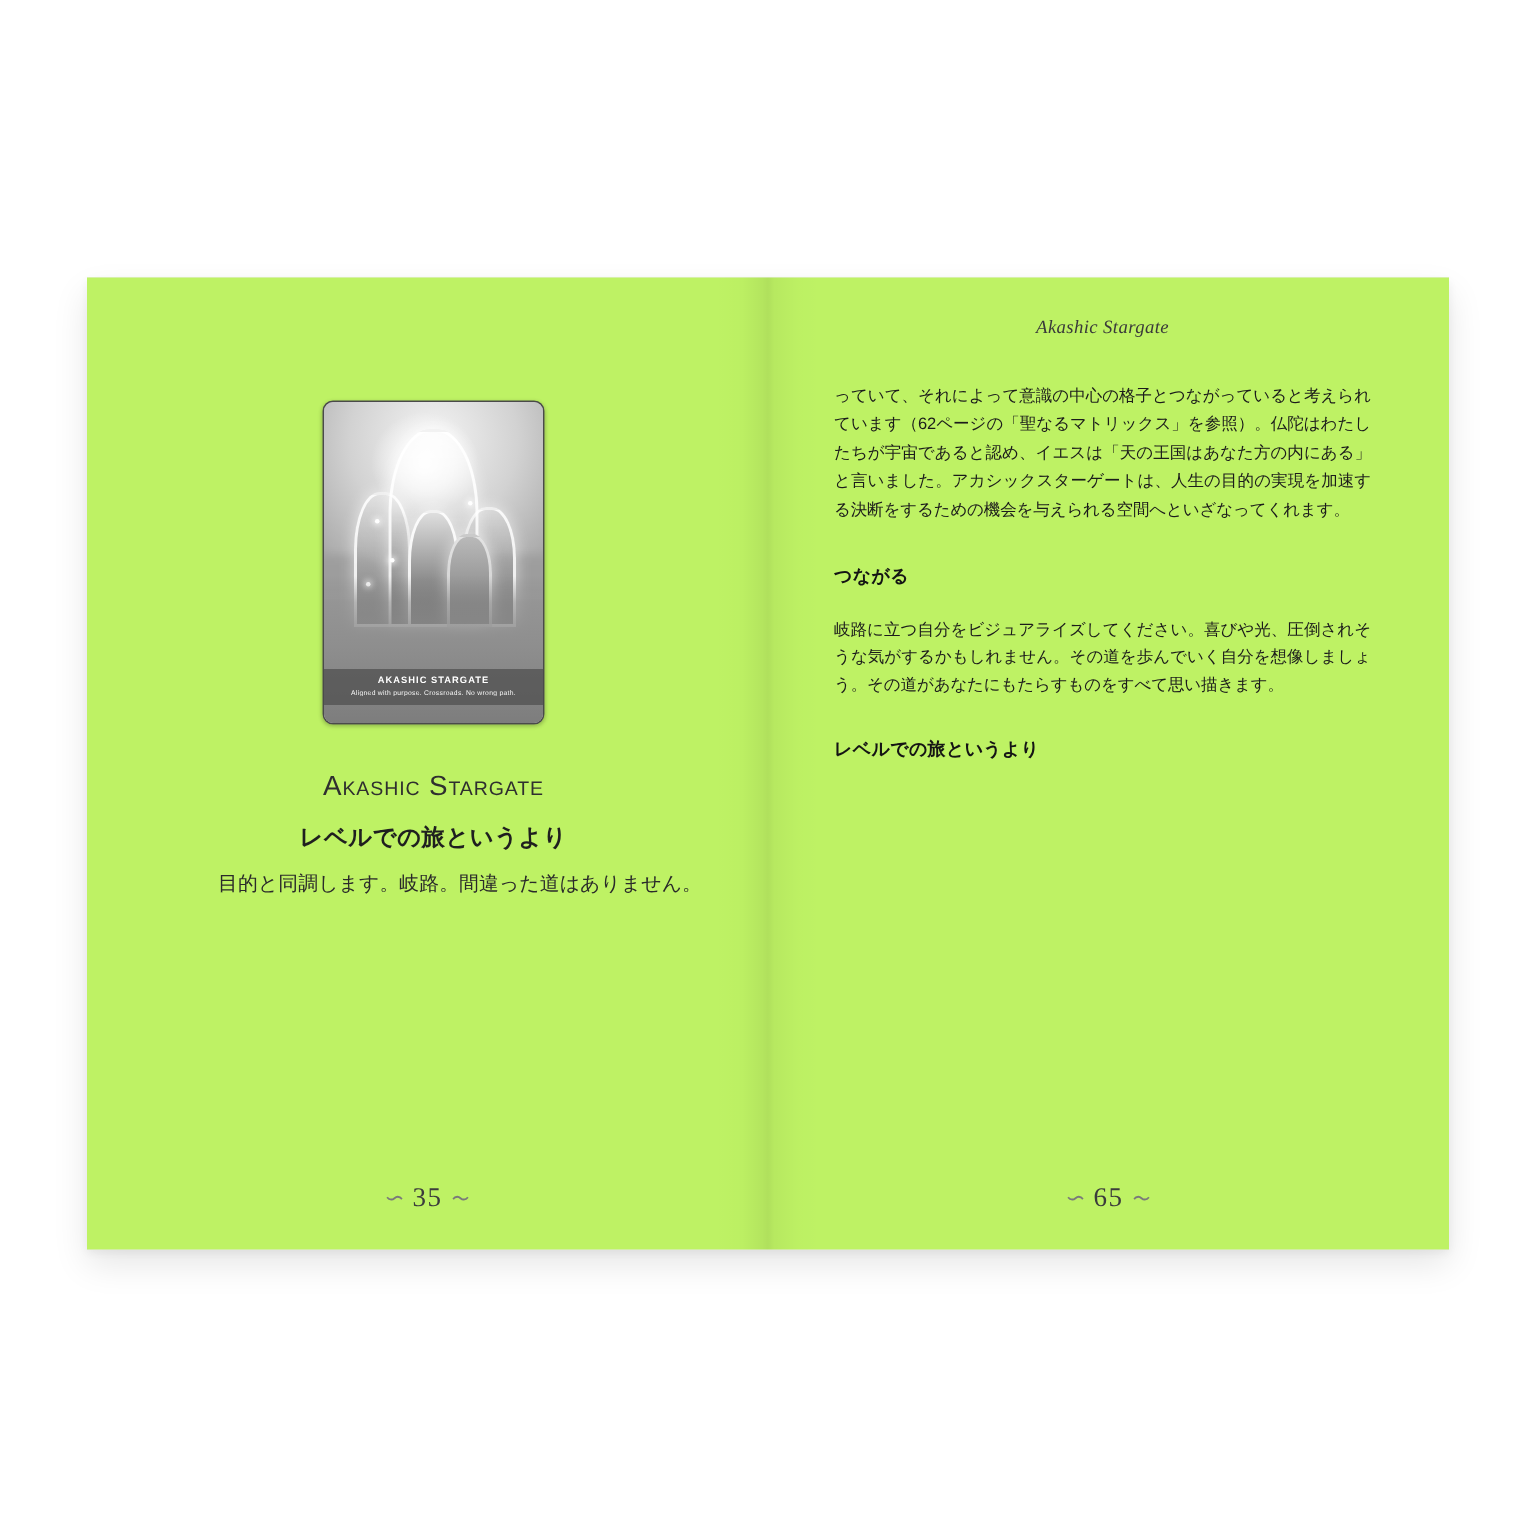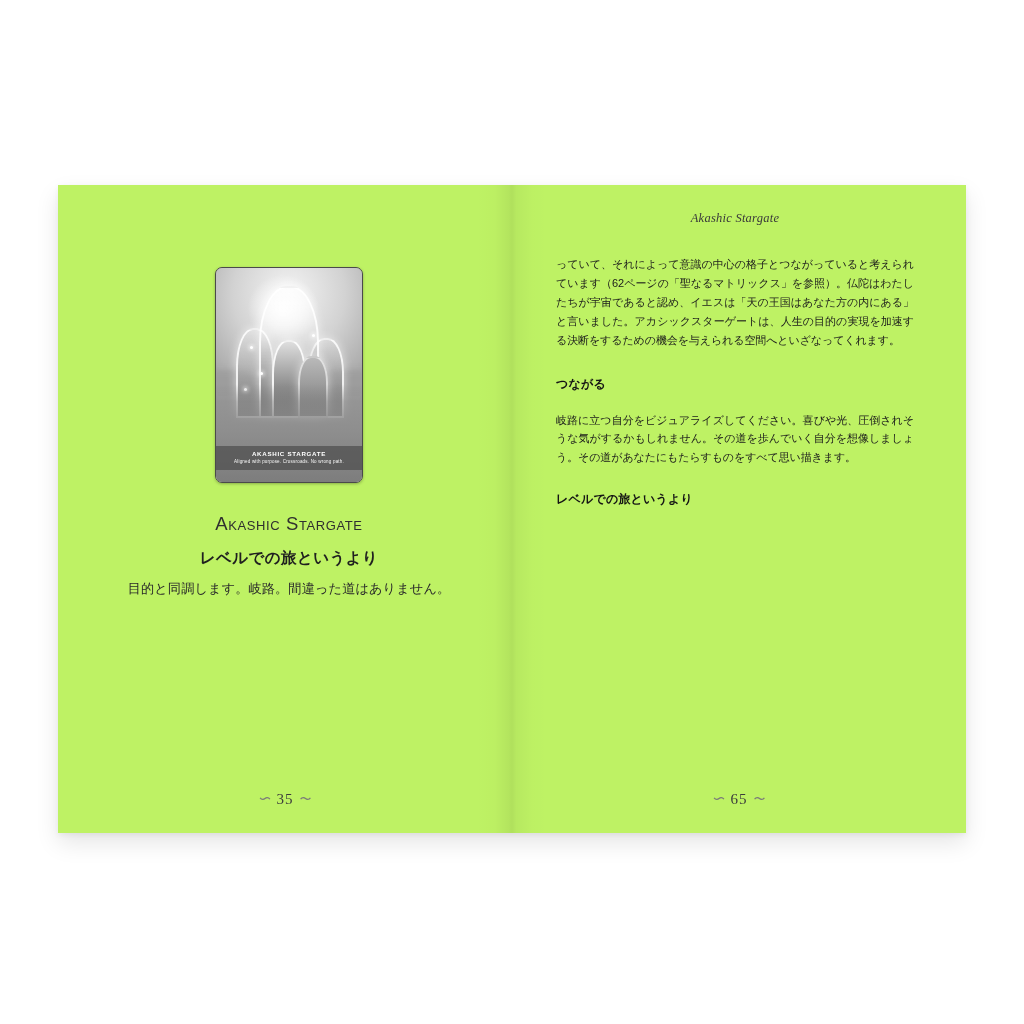--- a/index.html
+++ b/index.html
@@ -213,21 +213,21 @@
   }
   .card-title-ja {
     text-align: center;
     margin: 13px 0 0 0;
     color: #1f1f1f;
     font-size: 15.5px;
     font-weight: bold;
     letter-spacing: 0.4px;
   }
   .card-subtitle-ja {
-    text-align: center;
+    text-align: right;
     margin: 11px 0 0 0;
     color: #2a2a2a;
     font-size: 13.2px;
     letter-spacing: 0.1px;
   }
 
   
   .body-text {
     margin: 22px 0 0 0;
     color: #1b1b1b;
@@ -261,21 +261,21 @@
     white-space: nowrap;
   }
   .folio .orn {
     display: inline-block;
     color: #7a7a7a;
     font-size: 12px;
     transform: translateY(-1px);
     padding: 0 6px;
   }
   .folio .orn.flip { transform: translateY(-1px) scaleX(-1); }
-  .folio .num { font-size: 15px; color: #3c3c3c; }
+  .folio .num { font-size: 18px; color: #3c3c3c; }
 </style>
 </head>
 <body>
 
 <div class="stage">
 
   <div class="book">
 
     <div class="page page-left">
 

